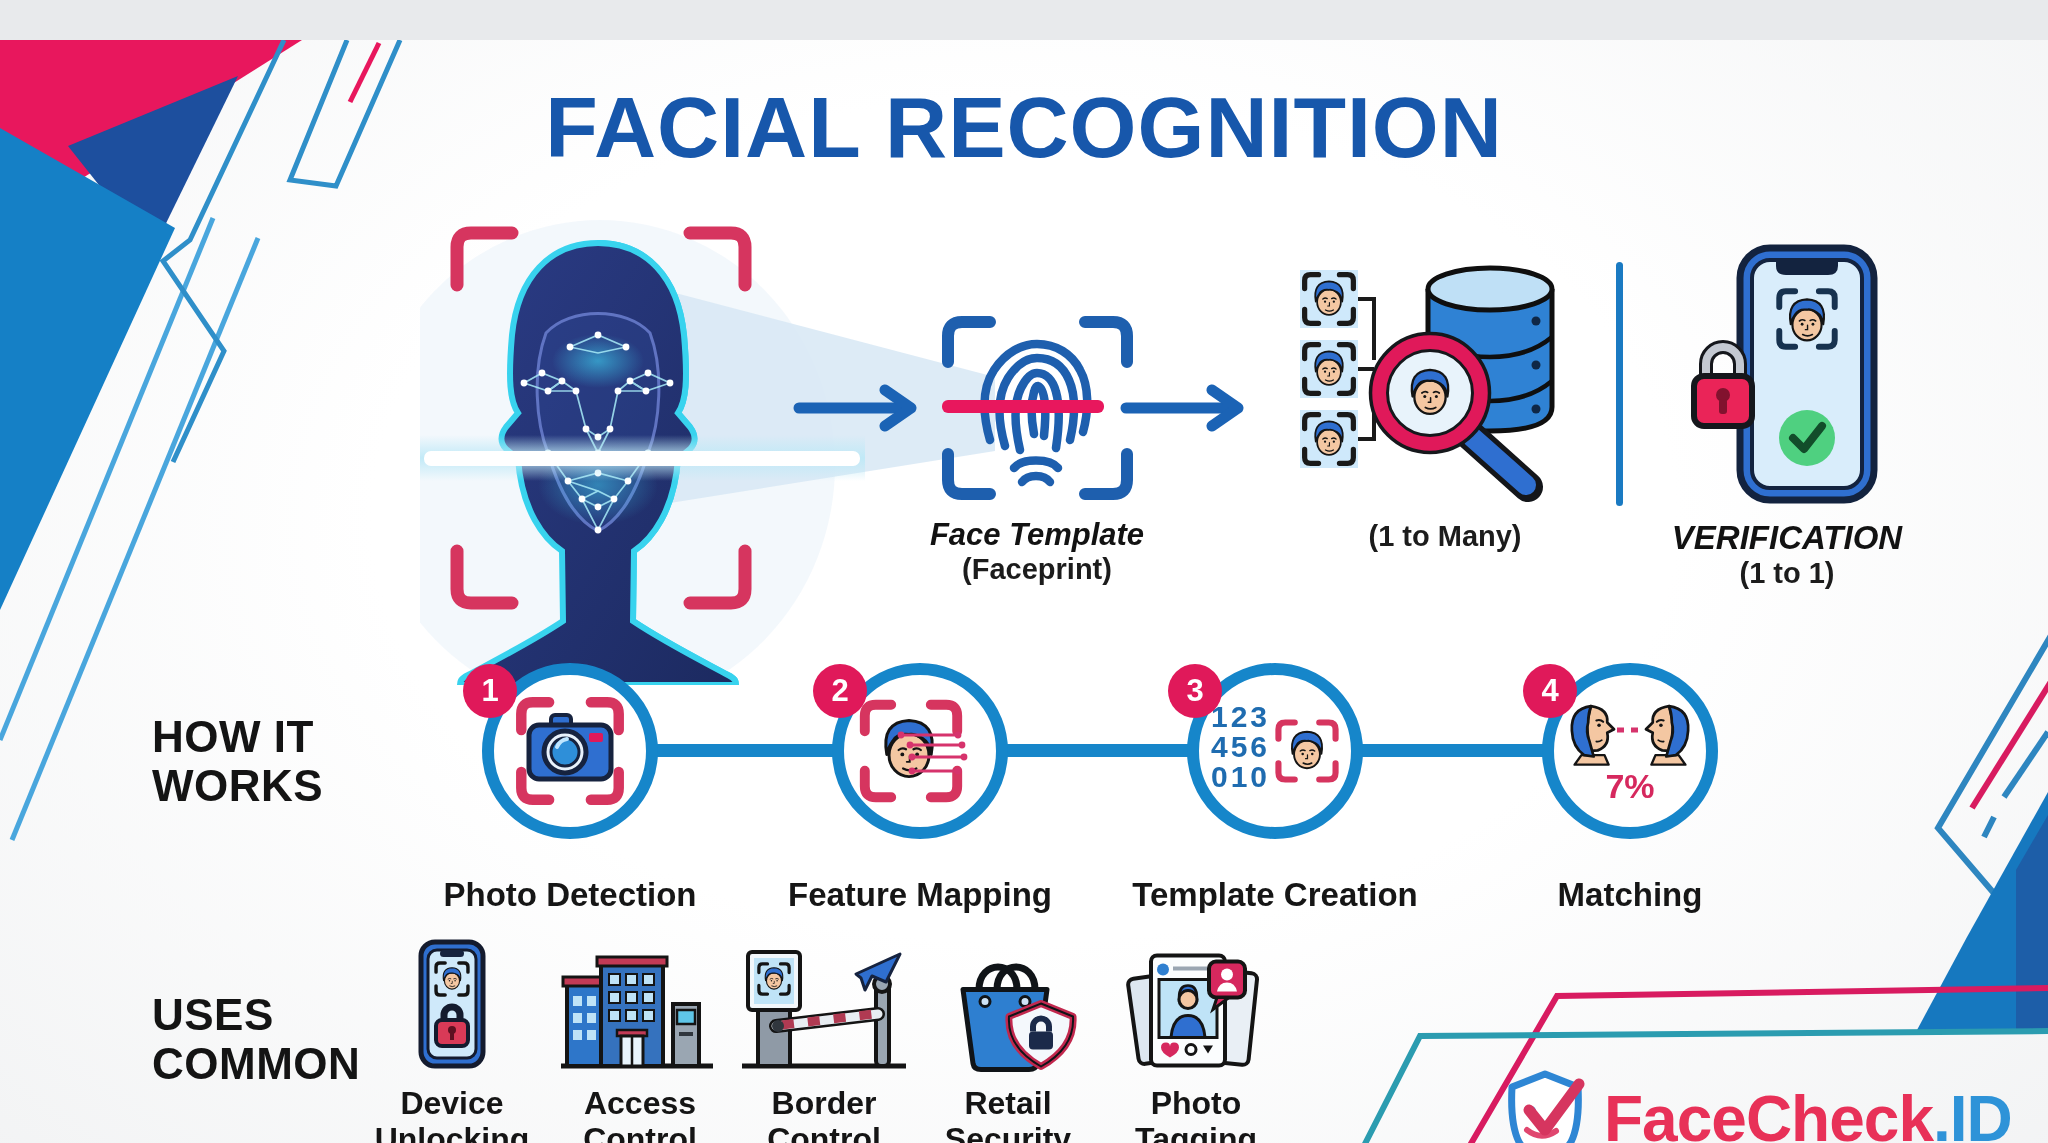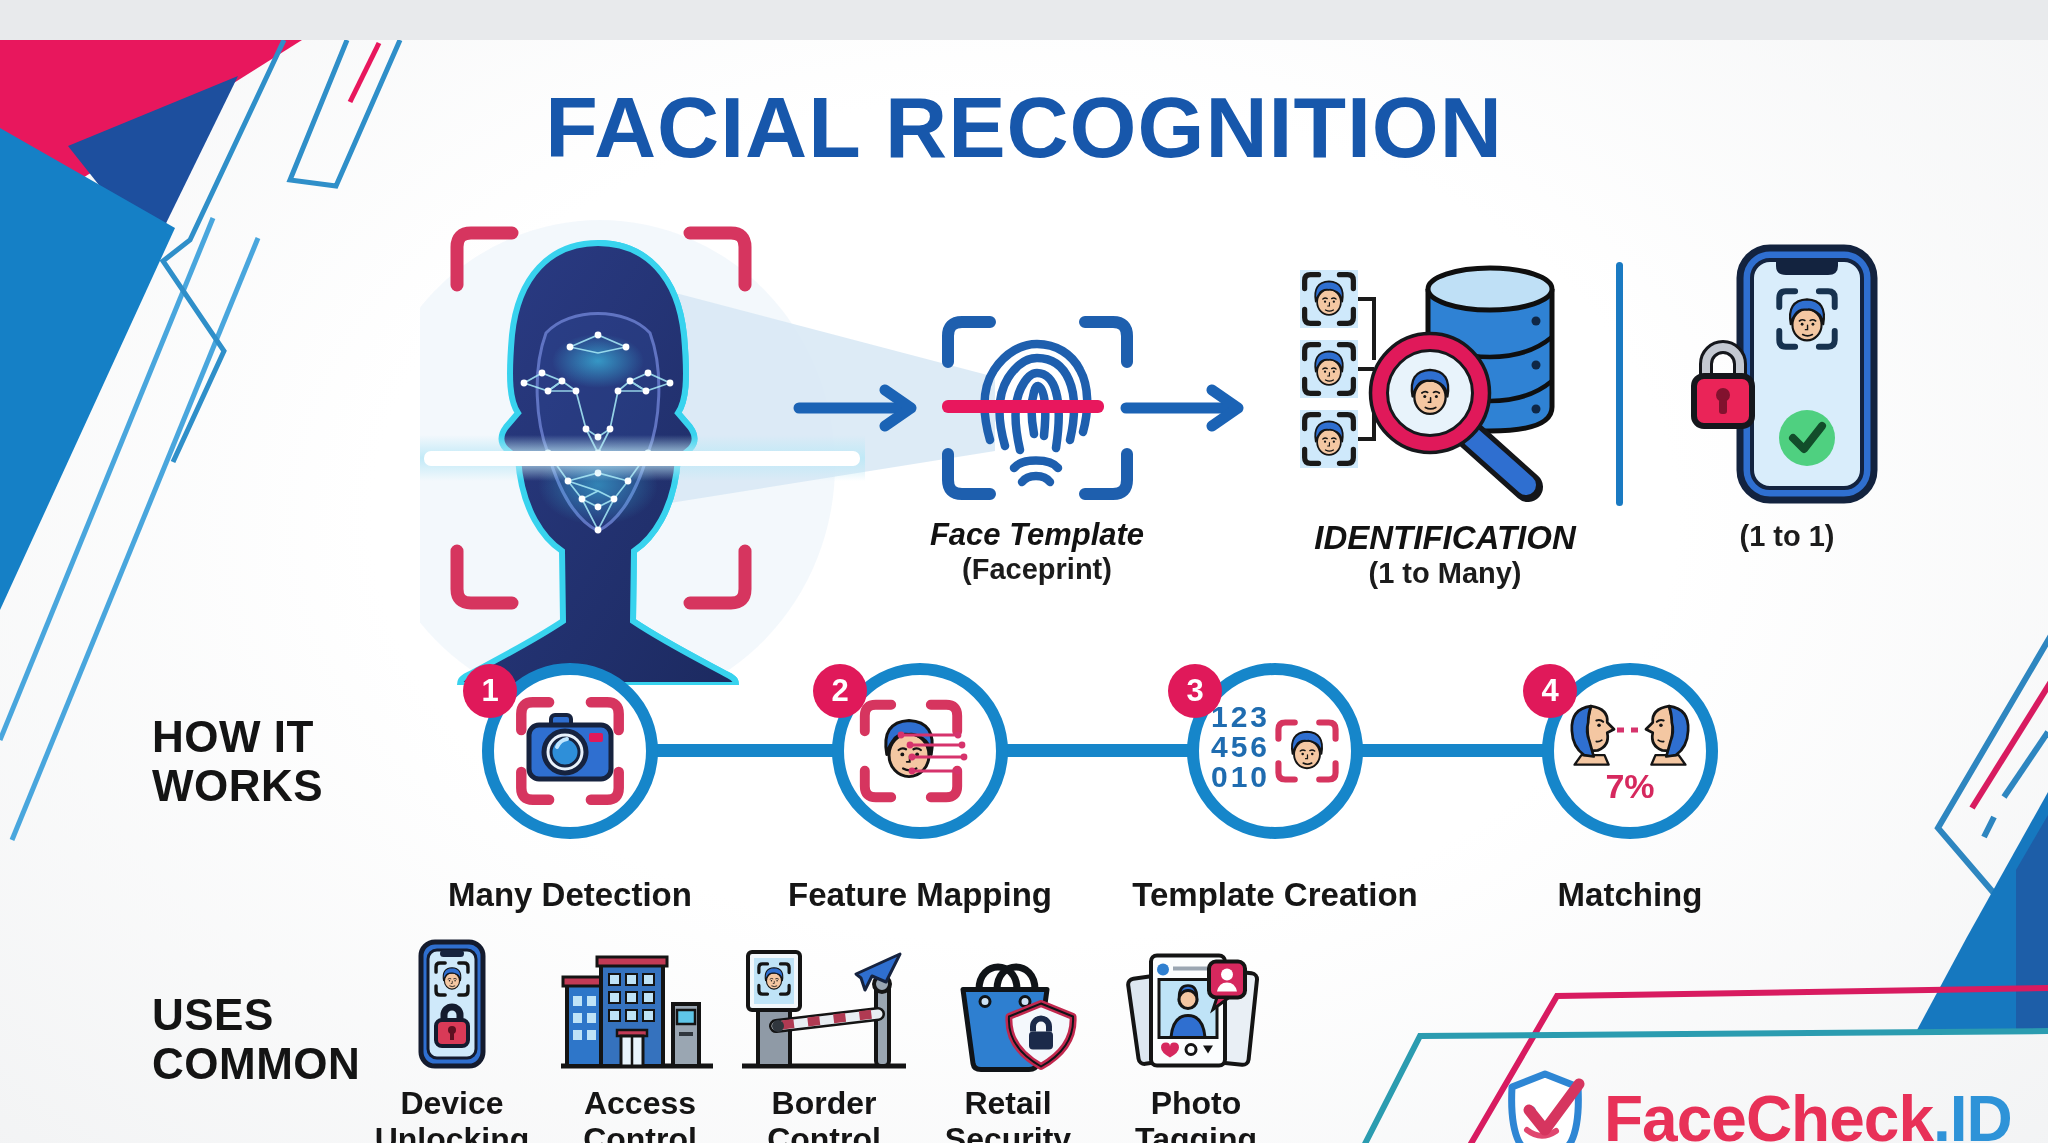--- a/index.html
+++ b/index.html
@@ -224,21 +224,20 @@
       <line x1="180" y1="180" x2="238" y2="232" stroke="#14161a" stroke-width="30" stroke-linecap="round"></line>
       <line x1="182" y1="182" x2="236" y2="230" stroke="#2f6fd0" stroke-width="20" stroke-linecap="round"></line>
       <circle cx="140" cy="138" r="51" fill="#e8f3fb" stroke="#e0195a" stroke-width="16"></circle>
       <circle cx="140" cy="138" r="59.5" fill="none" stroke="#16181c" stroke-width="3.5"></circle>
       <circle cx="140" cy="138" r="42.5" fill="none" stroke="#16181c" stroke-width="3"></circle>
       <use href="#sym-face" x="111" y="109" width="58" height="58"></use>
     </g>
   </svg>
 
   <div class="abs flow-label" style="left:1275px;top:480px">
-    <div class="l1" style="font-size:33px">IDENTIFICATION</div>
     <div class="l2">(1 to Many)</div>
   </div>
 
   <div class="abs divider" style="left:1616px;top:222px"></div>
 
   <svg class="abs" style="left:1688px;top:202px" width="205" height="270" viewBox="0 0 205 270">
     <rect x="52" y="6" width="134" height="252" rx="30" fill="#2f6fd0" stroke="#13233f" stroke-width="7"></rect>
     <rect x="64" y="18" width="110" height="228" rx="18" fill="#d9edfb" stroke="#13233f" stroke-width="4"></rect>
     <path d="M88,20 h62 v4 q0,9 -10,9 h-42 q-10,0 -10,-9 Z" fill="#13233f"></path>
     <use href="#sym-brackets" x="86" y="44" width="66" height="66" style="color:#17324f"></use>
@@ -250,20 +249,21 @@
     <g>
       <path d="M18,136 v-14 a17,17 0 0 1 34,0 v14" fill="none" stroke="#15171c" stroke-width="14"></path>
       <path d="M18,136 v-14 a17,17 0 0 1 34,0 v14" fill="none" stroke="#c4c9d2" stroke-width="8"></path>
       <rect x="6" y="134" width="58" height="50" rx="10" fill="#ea2458" stroke="#15171c" stroke-width="6"></rect>
       <circle cx="35" cy="153" r="7" fill="#82122e"></circle>
       <rect x="31" y="157" width="8" height="15" rx="3" fill="#82122e"></rect>
     </g>
   </svg>
 
   <div class="abs flow-label" style="left:1617px;top:480px">
+    <div class="l1" style="font-size:33px">VERIFICATION</div>
     <div class="l2">(1 to 1)</div>
   </div>
 
   <div class="abs section-heading" style="left:152px;top:672px">
     <div>HOW IT</div>
     <div>WORKS</div>
   </div>
 
   <div class="abs connector" style="left:570px;top:704px;width:1060px"></div>
 
@@ -272,21 +272,21 @@
       <use href="#sym-brackets" x="2" y="2" width="126" height="116" style="color:#d6355f"></use>
       <rect x="46" y="24" width="20" height="14" rx="4" fill="#2f6fd0" stroke="#16233f" stroke-width="4"></rect>
       <rect x="24" y="34" width="82" height="54" rx="10" fill="#2f6fd0" stroke="#16233f" stroke-width="5"></rect>
       <rect x="84" y="42" width="14" height="9" rx="2" fill="#e0195a"></rect>
       <circle cx="60" cy="61" r="21" fill="#e8f2fb" stroke="#16233f" stroke-width="5"></circle>
       <circle cx="60" cy="61" r="14" fill="#2e8fd9" stroke="#16233f" stroke-width="3"></circle>
       <path d="M52,56 Q55,49 62,48" fill="none" stroke="#bfe6ff" stroke-width="4" stroke-linecap="round"></path>
     </svg>
   </div>
   <div class="abs step-badge" style="left:463px;top:624px">1</div>
-  <div class="abs step-label" style="left:410px;top:836px">Many Detection</div>
+  <div class="abs step-label" style="left:410px;top:836px">Photo Detection</div>
 
   <div class="abs step-circle" style="left:832px;top:623px">
     <svg width="132" height="120" viewBox="0 0 132 120">
       <use href="#sym-brackets" x="2" y="2" width="110" height="116" style="color:#d6355f"></use>
       <use href="#sym-face" x="18" y="22" width="74" height="74"></use>
       <g stroke="#d6336c" stroke-width="3">
         <line x1="50" y1="44" x2="104" y2="44"></line>
           <line x1="58" y1="54" x2="108" y2="54"></line>
         <line x1="60" y1="66" x2="110" y2="66"></line>
           <line x1="60" y1="80" x2="104" y2="80"></line>

